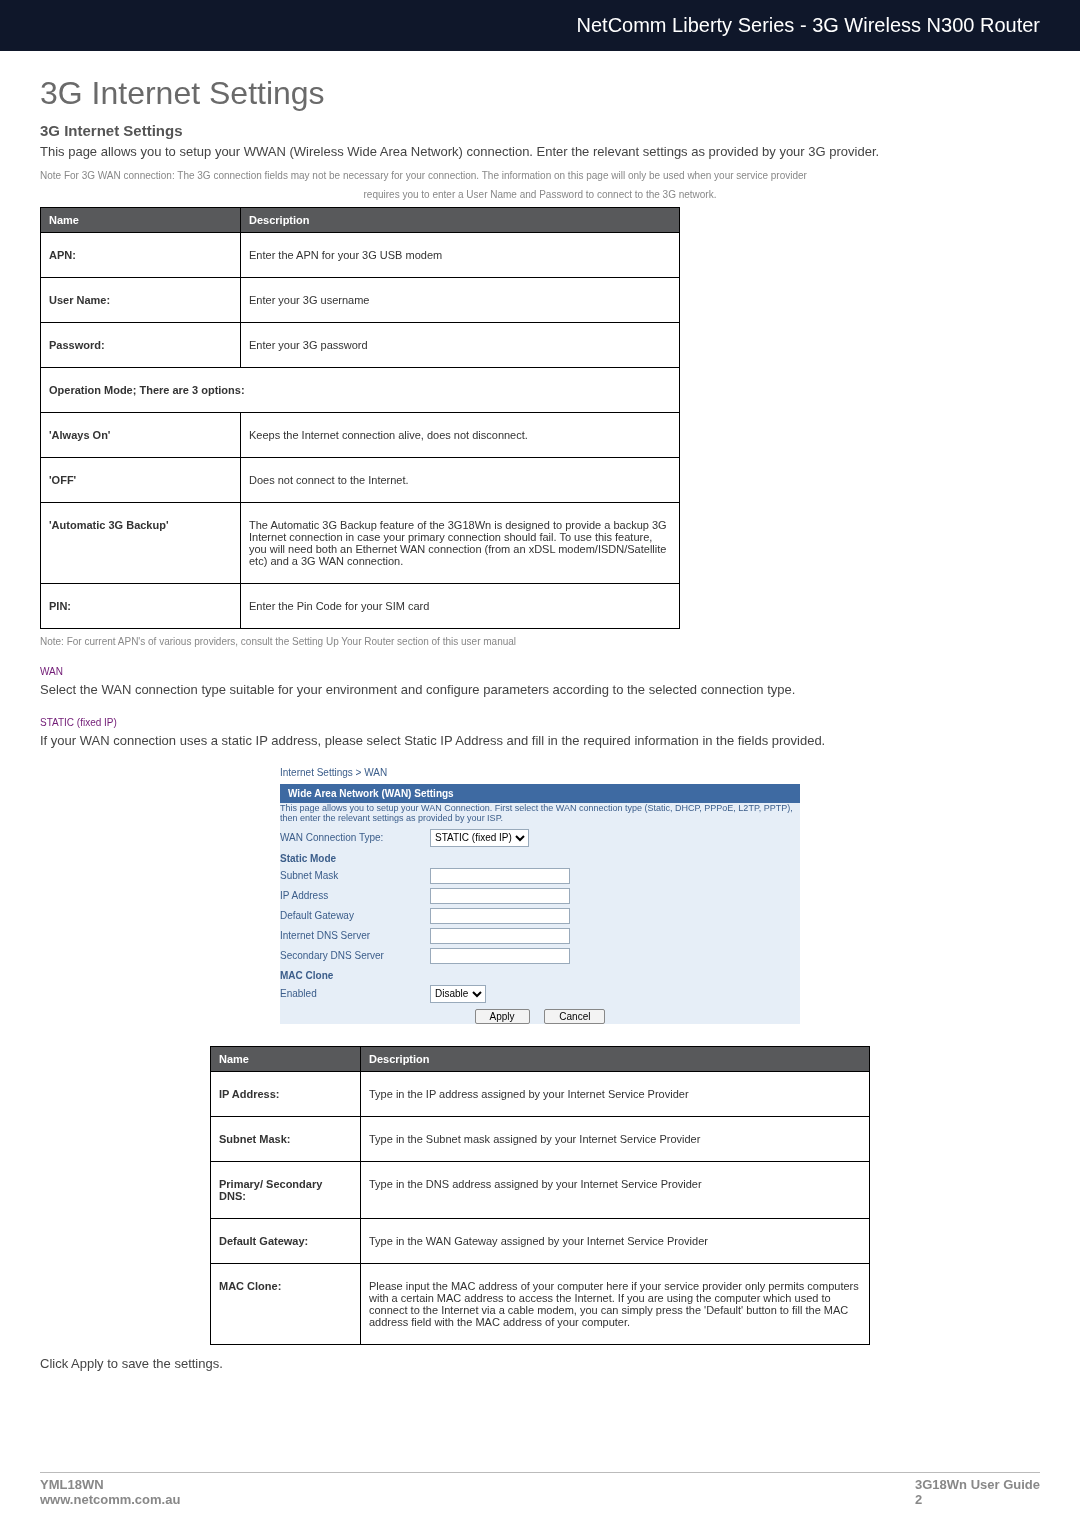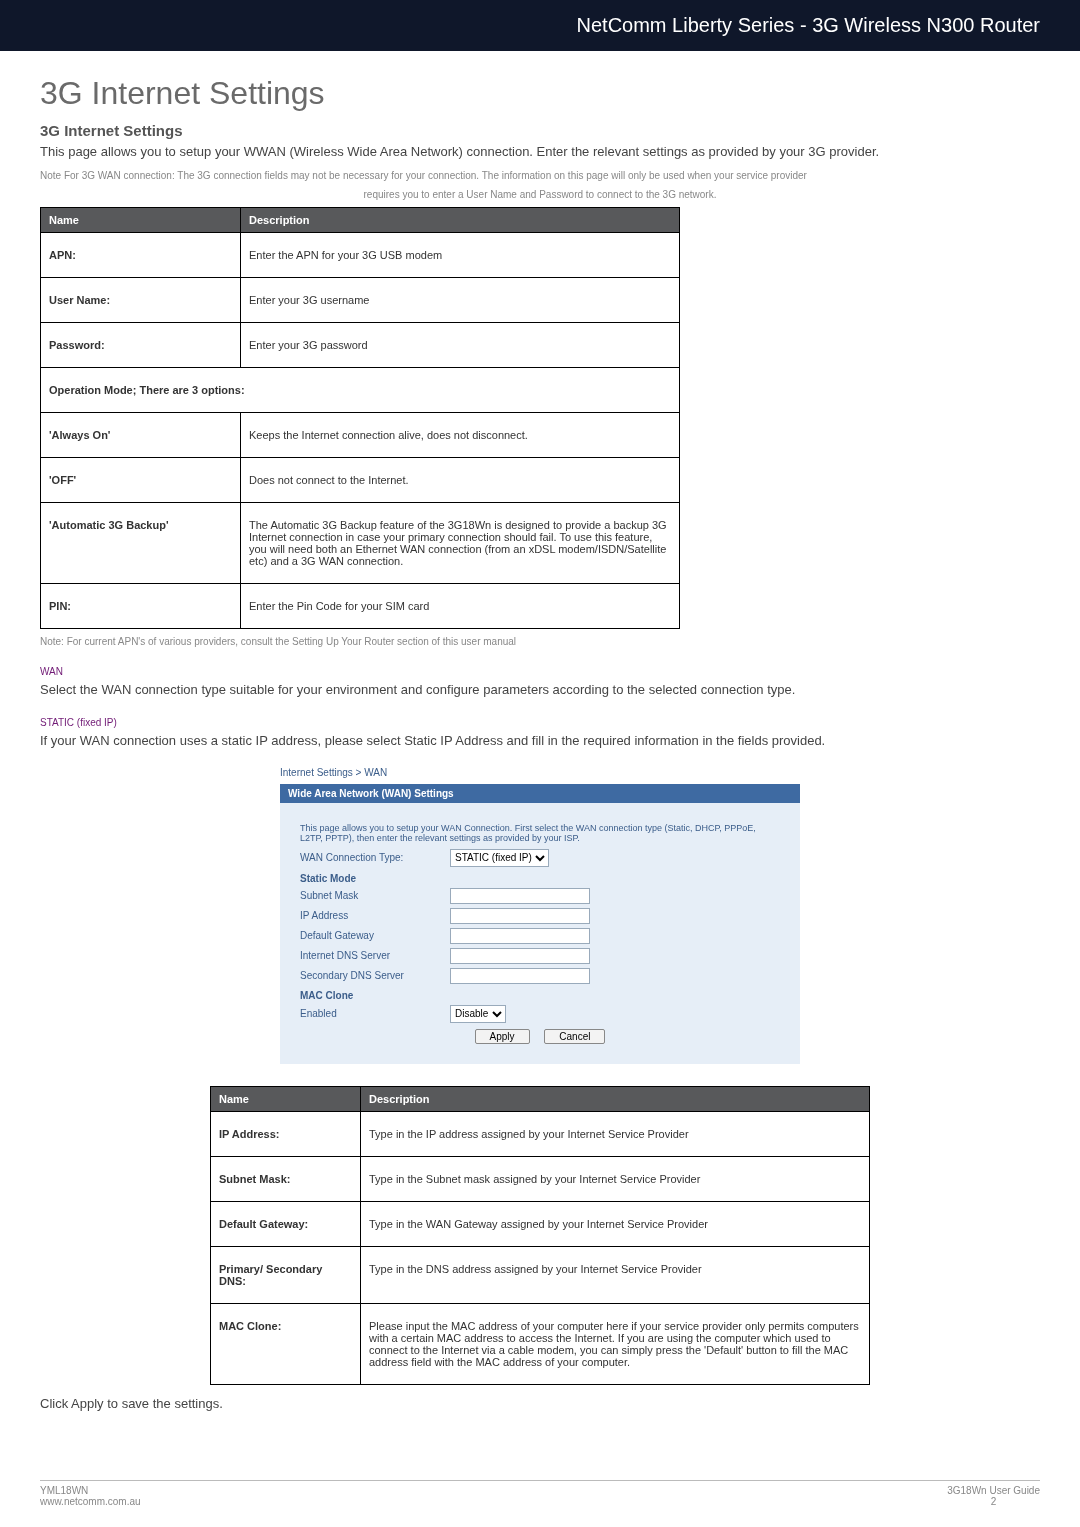--- a/index.html
+++ b/index.html
@@ -56,21 +56,21 @@
   }
   .shot .crumb { color: #3b5d8a; margin-bottom: 6px; font-size: 10px; }
   .shot .panel-head {
     background: #3e6aa2;
     color: #fff;
     padding: 4px 8px;
     font-weight: 700;
   }
   .shot .panel-body {
     background: #e6eef7;
-    padding: 20px;
+    padding: 0;
   }
   .shot .hint { color: #3b5d8a; font-size: 9px; margin-bottom: 6px; }
   .shot .row { display: flex; align-items: center; margin: 4px 0; }
   .shot .row .lbl { width: 150px; color: #3b5d8a; }
   .shot .row input[type=text] {
     width: 140px; height: 16px; border: 1px solid #9ab; background: #fff; font-size: 10px;
   }
   .shot .row select {
     height: 18px; font-size: 10px; border: 1px solid #9ab; background: #fff;
   }
@@ -84,25 +84,25 @@
   table.desc2 td.name { width: 150px; }
   table.desc2 { width: 660px; margin: 4px auto 10px auto; }
   table.desc2 th:first-child { width: 150px; }
   h2.subsection { font-size: 10px; font-weight: 400; color: #701a75; margin: 18px 0 4px 0; }
   
   .footer {
     position: absolute;
     bottom: 20px; left: 40px; right: 40px;
     border-top: 1px solid #bbb;
     padding-top: 4px;
-    font-size: 10px;
+    font-size: 13px;
     color: #888;
-    display: flex; justify-content: space-between;
-  }
-  .footer .right { text-align: center; }
+    display: flex; justify-content: space-between; font-weight: bold;
+  }
+  .footer .right { text-align: left; }
 </style>
 </head>
 <body>
 
 <div class="page">
   <div class="header-band">
     <span>NetComm Liberty Series - 3G Wireless N300 Router</span>
   </div>
 
   <h1>3G Internet Settings</h1>
@@ -219,26 +219,26 @@
       </tr>
       <tr>
         <td class="name">IP Address:</td>
         <td>Type in the IP address assigned by your Internet Service Provider</td>
       </tr>
       <tr>
         <td class="name">Subnet Mask:</td>
         <td>Type in the Subnet mask assigned by your Internet Service Provider</td>
       </tr>
       <tr>
+        <td class="name">Primary/ Secondary DNS:</td>
+        <td>Type in the DNS address assigned by your Internet Service Provider</td>
+      </tr>
+      <tr>
         <td class="name">Default Gateway:</td>
         <td>Type in the WAN Gateway assigned by your Internet Service Provider</td>
-      </tr>
-      <tr>
-        <td class="name">Primary/ Secondary DNS:</td>
-        <td>Type in the DNS address assigned by your Internet Service Provider</td>
       </tr>
       <tr>
         <td class="name">MAC Clone:</td>
         <td>Please input the MAC address of your computer here if your service provider only permits computers with a certain MAC address to access the Internet. If you are using the computer which used to connect to the Internet via a cable modem, you can simply press the 'Default' button to fill the MAC address field with the MAC address of your computer.</td>
       </tr>
     </tbody>
       </table>
   </div>
 
   <p class="body">Click Apply to save the settings.</p>

